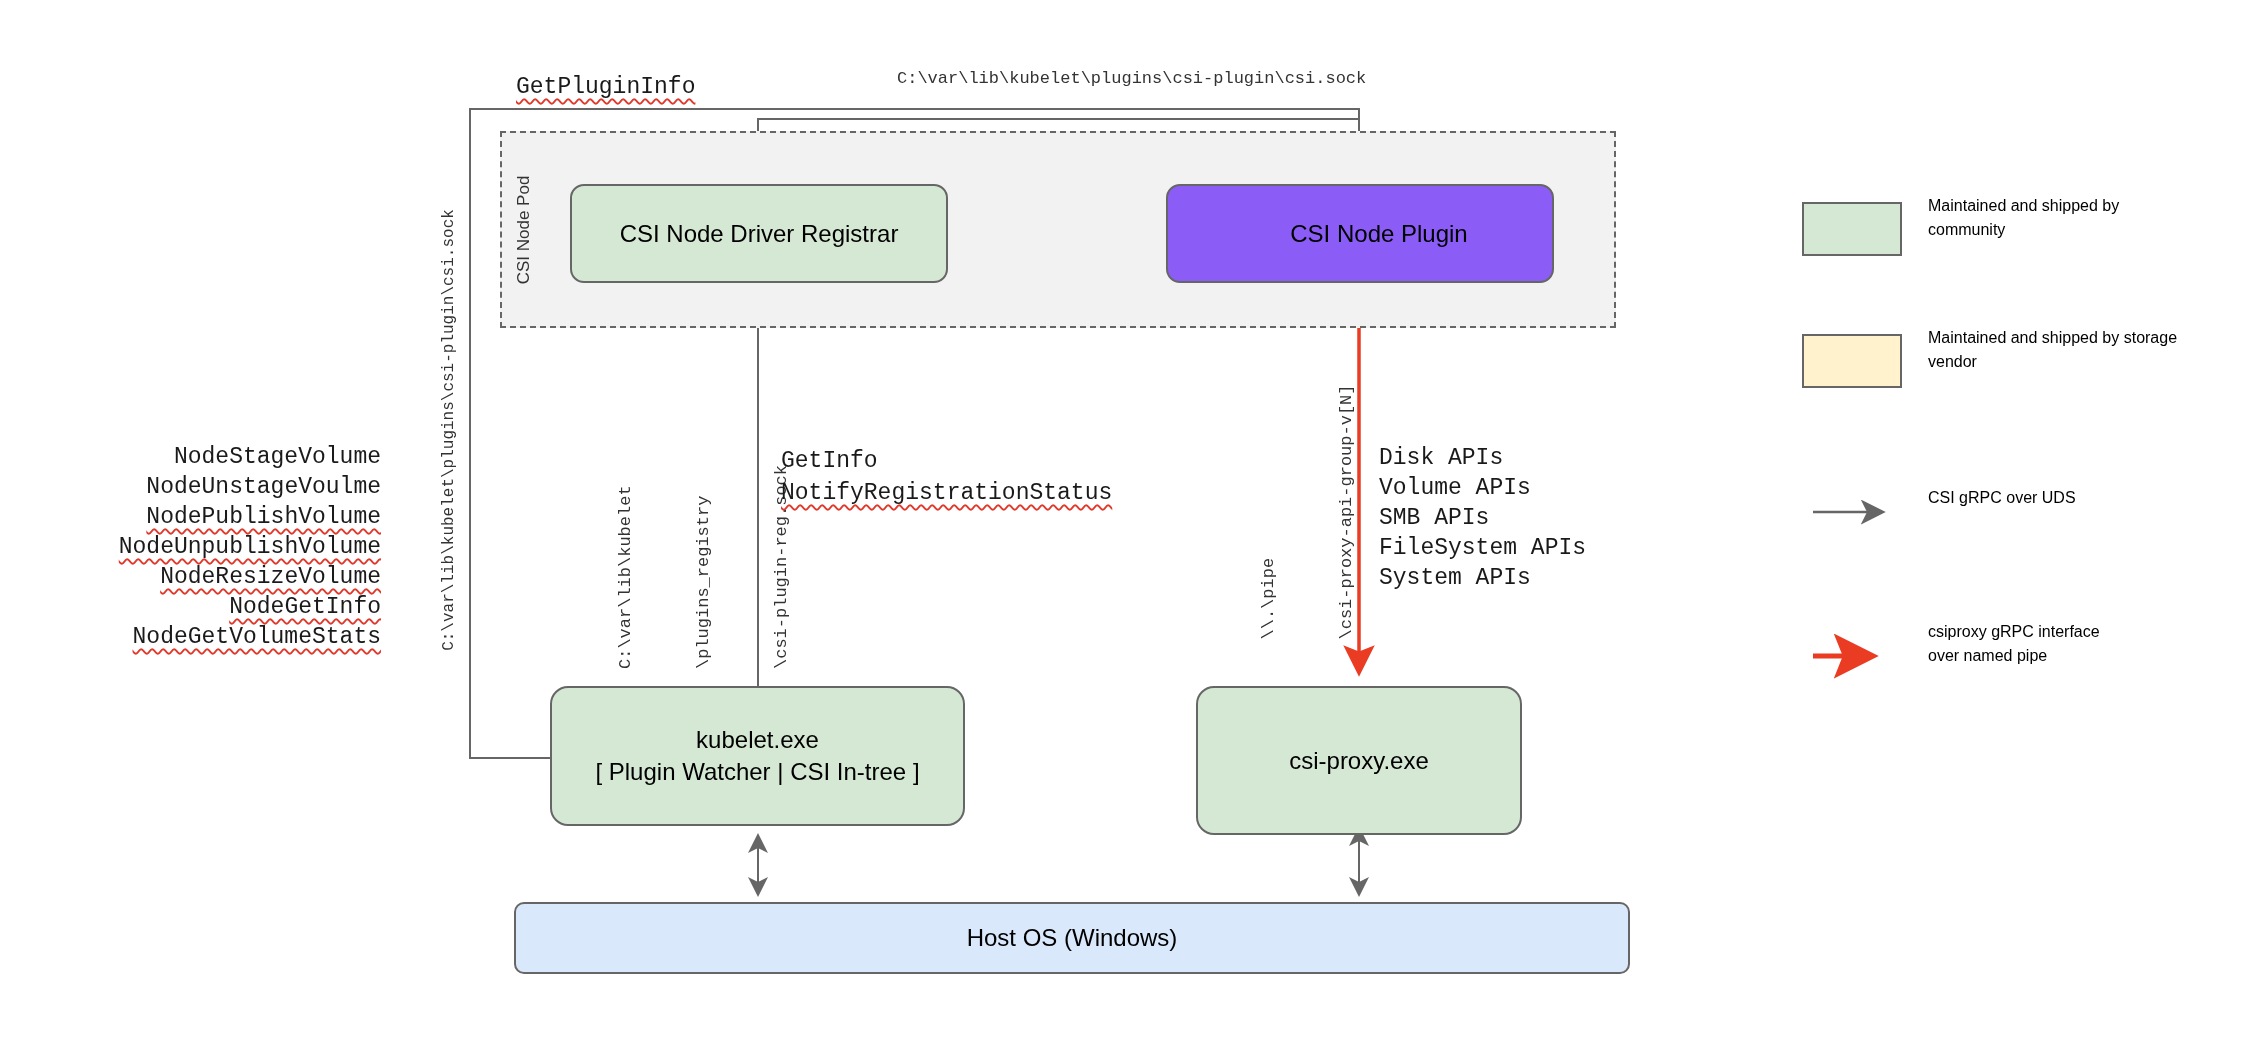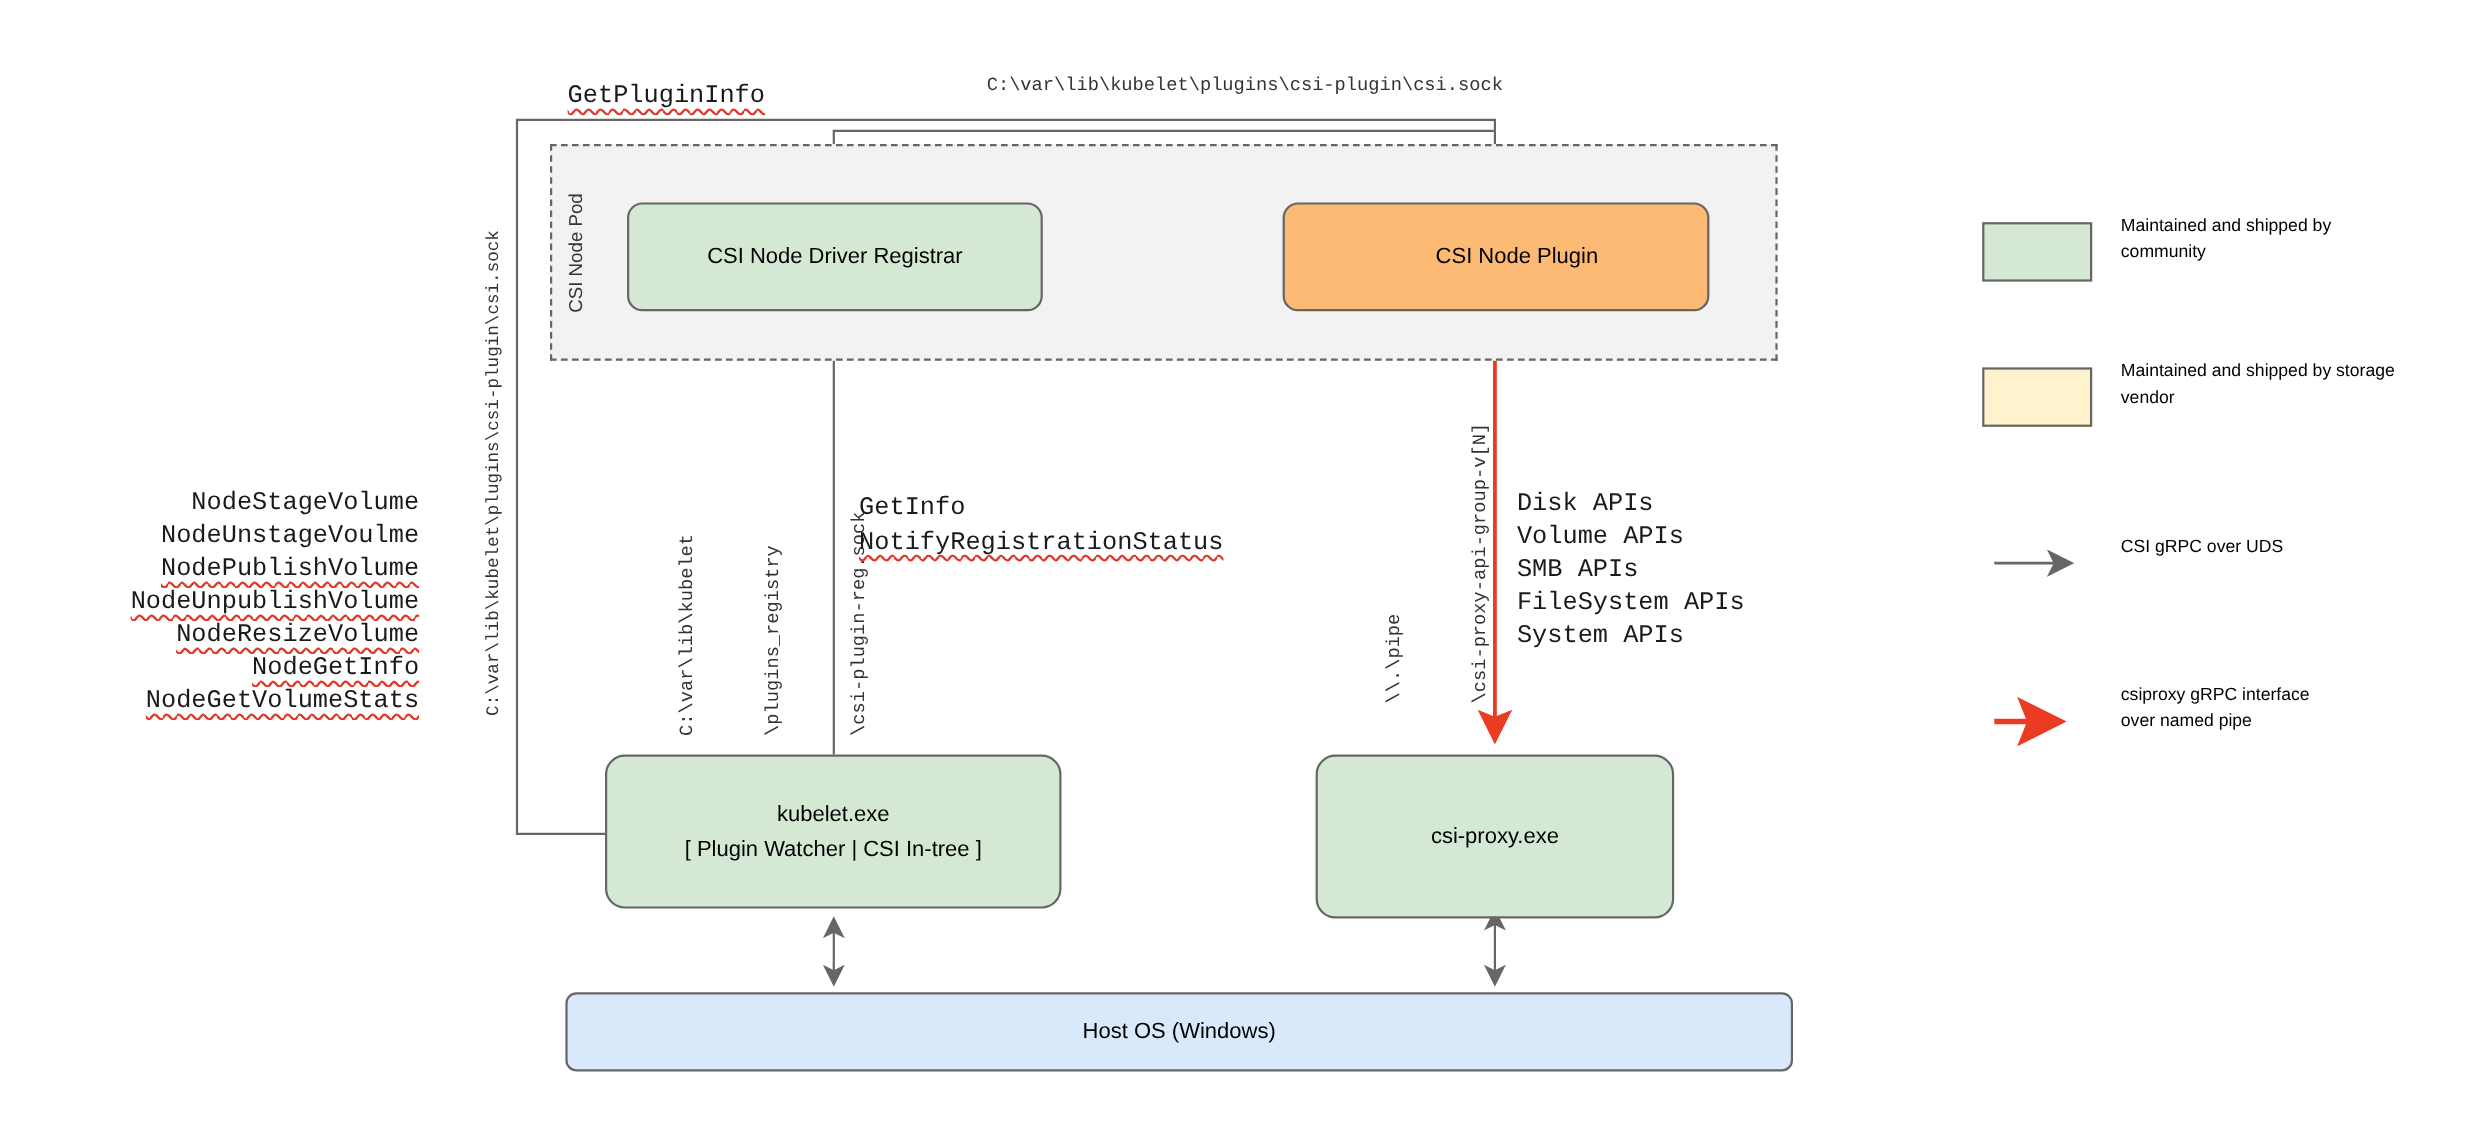--- a/index.html
+++ b/index.html
@@ -11,24 +11,24 @@
   .mono{font-family:"Liberation Mono",monospace;}
   .mono-lg{font-family:"Liberation Mono",monospace;font-size:23px;line-height:30px;color:#1a1a1a;}
   .mono-sm{font-family:"Liberation Mono",monospace;font-size:17px;line-height:26px;color:#333;}
   .squiggle{
     text-decoration-line:underline;text-decoration-style:wavy;
     text-decoration-color:#e0392b;text-decoration-thickness:2px;text-underline-offset:5px;
   }
   .box{
     position:absolute;box-sizing:border-box;border:2px solid #666666;
     display:flex;align-items:center;justify-content:center;flex-direction:column;
-    font-size:20px;text-align:center;
+    font-size:24px;text-align:center;
   }
   .green{background:#d5e8d4;}
-  .yellow{background:#fdba74;padding-left:38px;}
+  .yellow{background:#8b5cf6;padding-left:38px;}
   .blue{background:#dae8fc;}
   .pod{
     position:absolute;box-sizing:border-box;background:#f2f2f2;
     border:2px dashed #666666;
   }
   .rot{
     position:absolute;transform:translate(-50%,-50%) rotate(-90deg);
     white-space:pre;text-align:left;
   }
   .legend-text{font-size:16px;line-height:24px;}

